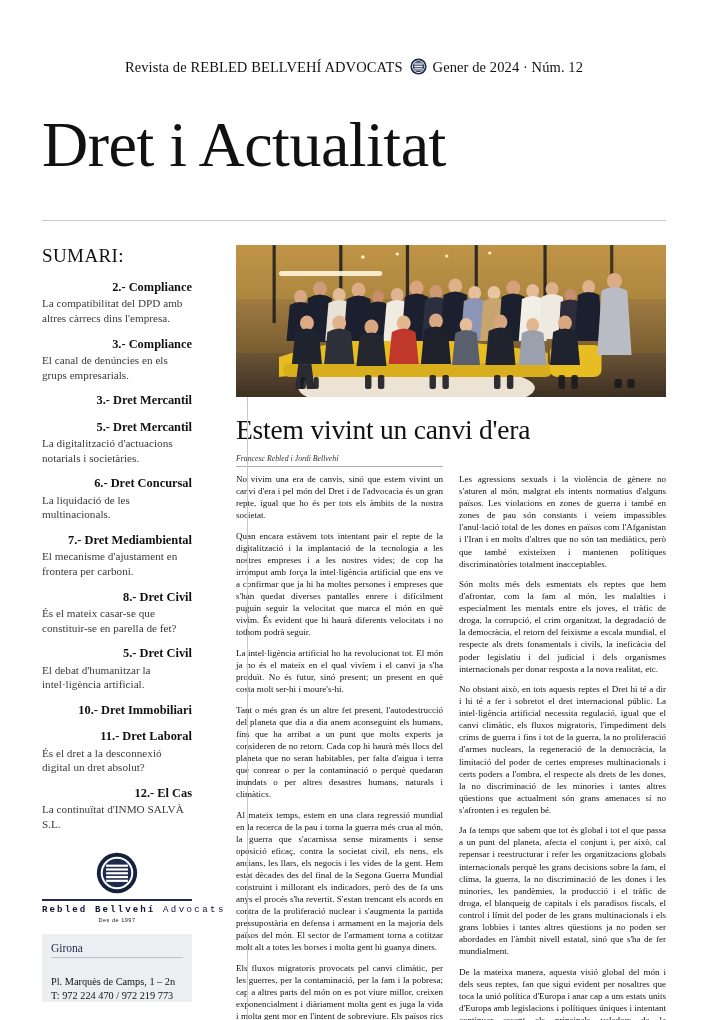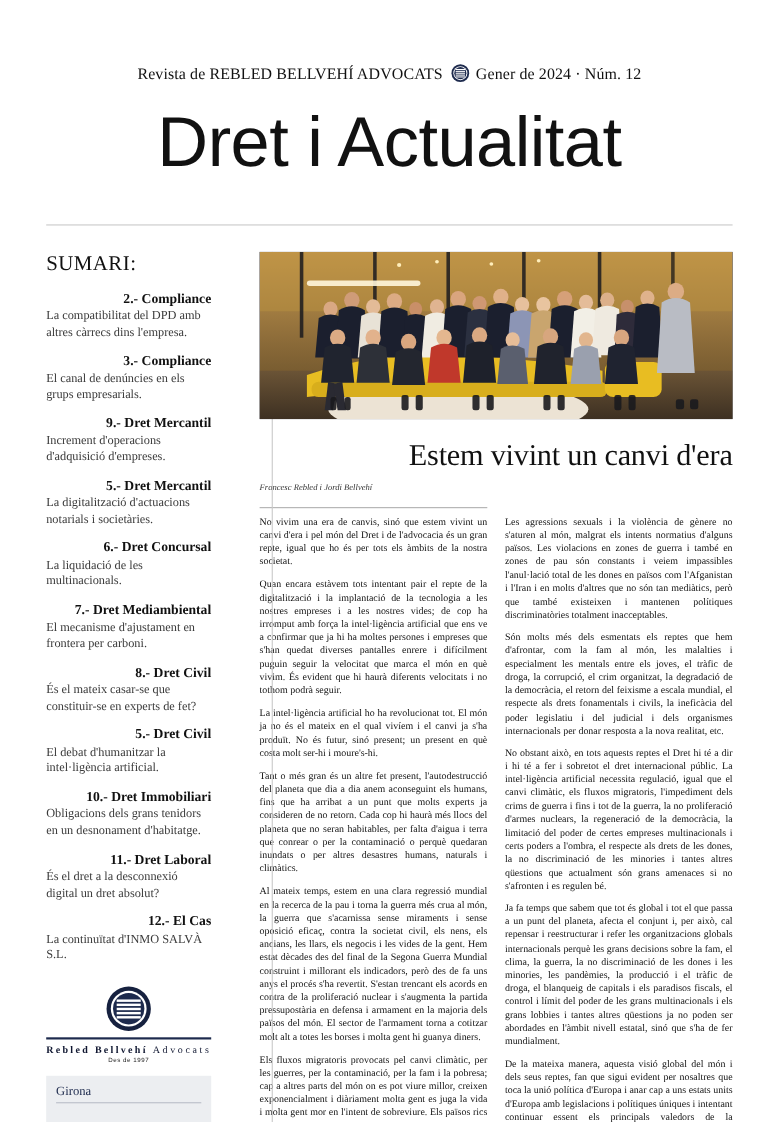--- a/index.html
+++ b/index.html
@@ -34,28 +34,27 @@
     line-height: 1;
   }
   .mast-logo-icon {
     display: inline-block;
     width: 17px;
     height: 17px;
     vertical-align: -3.5px;
     margin: 0 6px 0 7px;
   }
   .mast-title {
-    text-align: center;
     font-size: 64px;
     line-height: 1;
     font-weight: 400;
     letter-spacing: -0.5px;
-    margin-top: 22px;
-    color: #111;
-    font-family: Liberation Sans, sans-serif;
+    margin-top: 38px;
+    color: #111;
+    font-family: Liberation Serif, serif;
   }
   .mast-rule {
     height: 1px;
     background: #c9c9c9;
     margin-top: 18px;
   }
 
   
   .content {
     display: flex;
@@ -120,21 +119,21 @@
     height: 2px;
     background: #1d2a4d;
     margin: 0 0 4px 0;
   }
   .firm-name {
     font-size: 9.1px;
     letter-spacing: 2.1px;
     color: #0f1630;
     line-height: 1.1;
     white-space: nowrap;
-    font-family: Liberation Serif, serif;
+    font-family: Liberation Mono, monospace;
   }
   .firm-name b { font-weight: 700; }
   .firm-name span.light { font-weight: 400; letter-spacing: 2.4px; }
   .firm-since {
     font-size: 5.6px;
     letter-spacing: 0.5px;
     color: #222;
     margin-top: 2px;
     font-family: "Liberation Sans", sans-serif;
   }
@@ -173,27 +172,26 @@
   .photo-wrap svg { display: block; width: 100%; height: 100%; }
 
   
   .art-title {
     font-size: 27.5px;
     font-weight: 400;
     line-height: 1.1;
     margin: 18px 0 9px 0;
     color: #111;
     letter-spacing: -0.2px;
-    text-align: right;
   }
   .byline {
     font-size: 7.8px;
     font-style: italic;
     color: #333;
-    padding-bottom: 14px;
+    padding-bottom: 3px;
     border-bottom: 1px solid #b0b0b0;
     margin-bottom: 6px;
     width: 100%;
   }
   .byline-row {
     display: flex;
     gap: 16px;
   }
   .byline-row .bl-cell { flex: 1 1 0; min-width: 0; }
   .bl-spacer { height: 13px; }
@@ -238,46 +236,44 @@
 
       <div class="sumari-item">
         <div class="sumari-head">2.- Compliance</div>
         <div class="sumari-desc">La compatibilitat del DPD amb altres càrrecs dins l'empresa.</div>
       </div>
       <div class="sumari-item">
         <div class="sumari-head">3.- Compliance</div>
         <div class="sumari-desc">El canal de denúncies en els grups empresarials.</div>
       </div>
       <div class="sumari-item">
-        <div class="sumari-head">9.- Dret Mercantil</div>
-        <div class="sumari-desc">Increment d'operacions d'adquisició d'empreses.</div>
+        <div class="sumari-head">3.- Dret Mercantil</div>
       </div>
       <div class="sumari-item">
         <div class="sumari-head">5.- Dret Mercantil</div>
         <div class="sumari-desc">La digitalització d'actuacions notarials i societàries.</div>
       </div>
       <div class="sumari-item">
         <div class="sumari-head">6.- Dret Concursal</div>
         <div class="sumari-desc">La liquidació de les multinacionals.</div>
       </div>
       <div class="sumari-item">
         <div class="sumari-head">7.- Dret Mediambiental</div>
         <div class="sumari-desc">El mecanisme d'ajustament en frontera per carboni.</div>
       </div>
       <div class="sumari-item">
         <div class="sumari-head">8.- Dret Civil</div>
-        <div class="sumari-desc">És el mateix casar-se que constituir-se en experts de fet?</div>
+        <div class="sumari-desc">És el mateix casar-se que constituir-se en parella de fet?</div>
       </div>
       <div class="sumari-item">
         <div class="sumari-head">5.- Dret Civil</div>
         <div class="sumari-desc">El debat d'humanitzar la intel·ligència artificial.</div>
       </div>
       <div class="sumari-item">
         <div class="sumari-head">10.- Dret Immobiliari</div>
-        <div class="sumari-desc">Obligacions dels grans tenidors en un desnonament d'habitatge.</div>
       </div>
       <div class="sumari-item">
         <div class="sumari-head">11.- Dret Laboral</div>
         <div class="sumari-desc">És el dret a la desconnexió digital un dret absolut?</div>
       </div>
       <div class="sumari-item">
         <div class="sumari-head">12.- El Cas</div>
         <div class="sumari-desc">La continuïtat d'INMO SALVÀ S.L.</div>
       </div>
 

